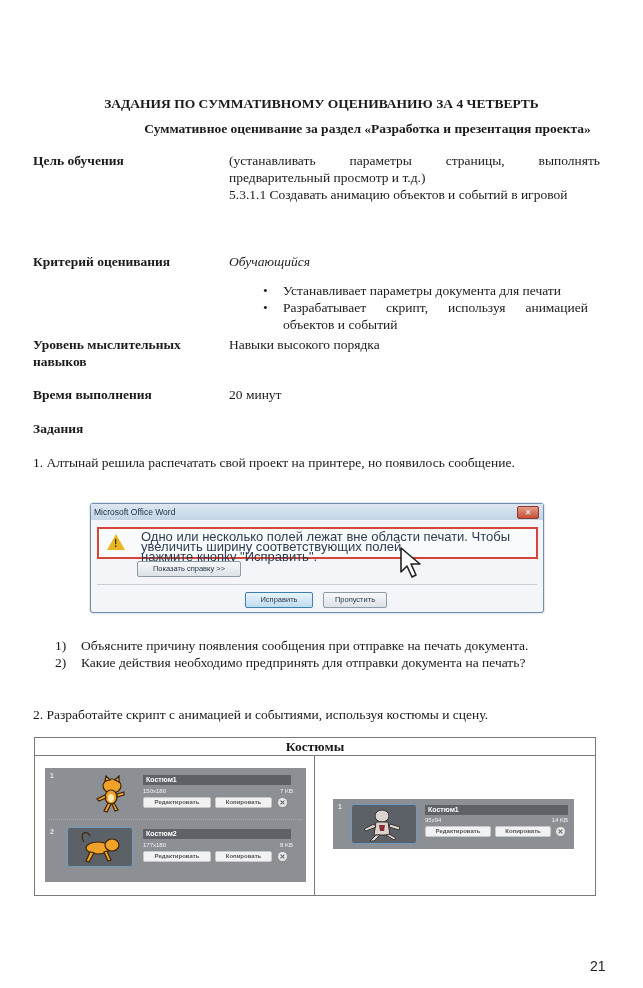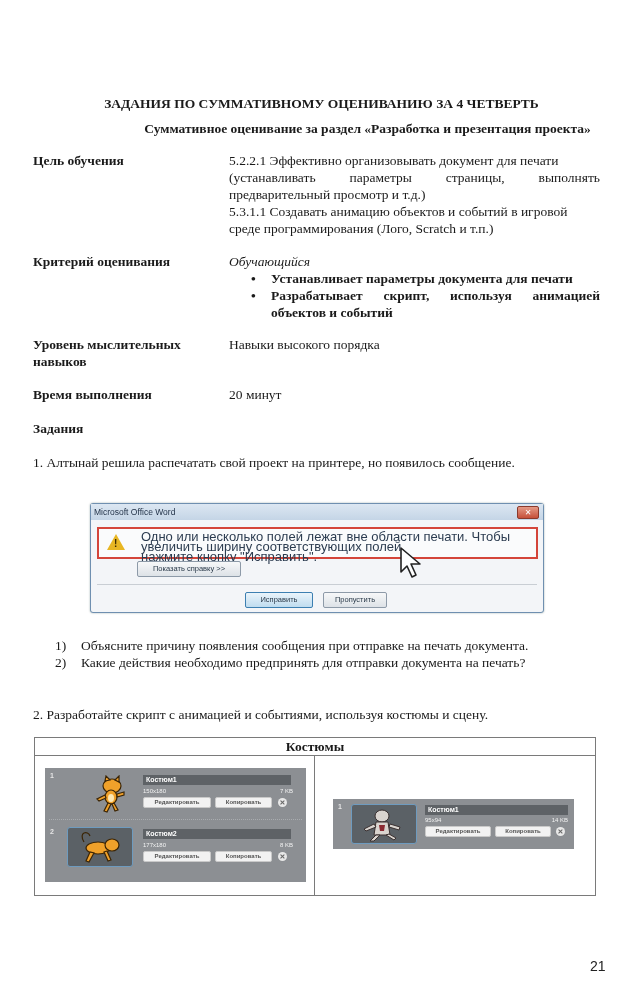--- a/index.html
+++ b/index.html
@@ -7,21 +7,21 @@
          font-family: "Liberation Serif", serif; color: #1a1a1a; font-size: 13.5px; }
   .abs { position: absolute; }
   .title { left: 0; width: 643px; text-align: center; font-weight: bold; }
   .t1 { top: 96px; font-size: 13.5px; }
   .t2 { top: 121px; font-size: 13.5px; margin-left: 46px; }
   .row-label { left: 33px; font-weight: bold; line-height: 17px; width: 190px; }
   .row-value { left: 229px; width: 371px; line-height: 17px; text-align: justify; }
   .row-value p { margin: 0; }
   .just-line { display: flex; justify-content: space-between; }
   .italic { font-style: italic; }
-  ul.crit { margin: 0; padding: 0; list-style: none; font-weight: bold; }
+  ul.crit { margin: 12px; padding: 0; list-style: none; }
   ul.crit li { position: relative; padding-left: 42px; }
   ul.crit li::before { content: "•"; position: absolute; left: 22px; top: 0; }
   .para { left: 33px; width: 580px; line-height: 17px; }
   .caption { left: 0; width: 565px; text-align: center; top: 510px; }
 
   
   .dialog { left: 90px; top: 503px; width: 452px; height: 108px; border: 1px solid #6f8fb0;
             background: #f3f5f8; border-radius: 3px; box-shadow: 0 0 2px #9aa; }
   .dlg-titlebar { height: 16px; background: linear-gradient(#dce7f2, #c4d5e6); font-family: "Liberation Sans", sans-serif;
                   font-size: 8.5px; color: #1f2f45; line-height: 16px; padding-left: 3px; position: relative; }
@@ -73,30 +73,28 @@
   .page-num { left: 590px; top: 958px; font-family: "Liberation Sans", sans-serif; font-size: 14px; color: #222; }
 </style>
 </head>
 <body>
 
 <div class="abs title t1">ЗАДАНИЯ ПО СУММАТИВНОМУ ОЦЕНИВАНИЮ ЗА 4 ЧЕТВЕРТЬ</div>
 <div class="abs title t2">Суммативное оценивание за раздел  «Разработка и презентация проекта»</div>
 
 <div class="abs row-label" style="top:152px">Цель обучения</div>
 <div class="abs row-value" style="top:152px">
-  <p>5.2.2.1 Эффективно организовывать документ для печати</p>
   <p class="just-line">
     <span>(устанавливать</span>
     <span>параметры</span>
     <span>страницы,</span>
     <span>выполнять</span>
   </p>
   <p>предварительный просмотр и т.д.)</p>
   <p>5.3.1.1 Создавать анимацию объектов и событий в игровой</p>
-  <p>среде программирования (Лого, Scratch и т.п.)</p>
 </div>
 
 <div class="abs row-label" style="top:253px">Критерий оценивания</div>
 <div class="abs row-value" style="top:253px">
   <p class="italic">Обучающийся</p>
   <ul class="crit">
     <li>Устанавливает параметры документа для печати</li>
     <li>
       <div class="just-line">
         <span>Разрабатывает</span>

